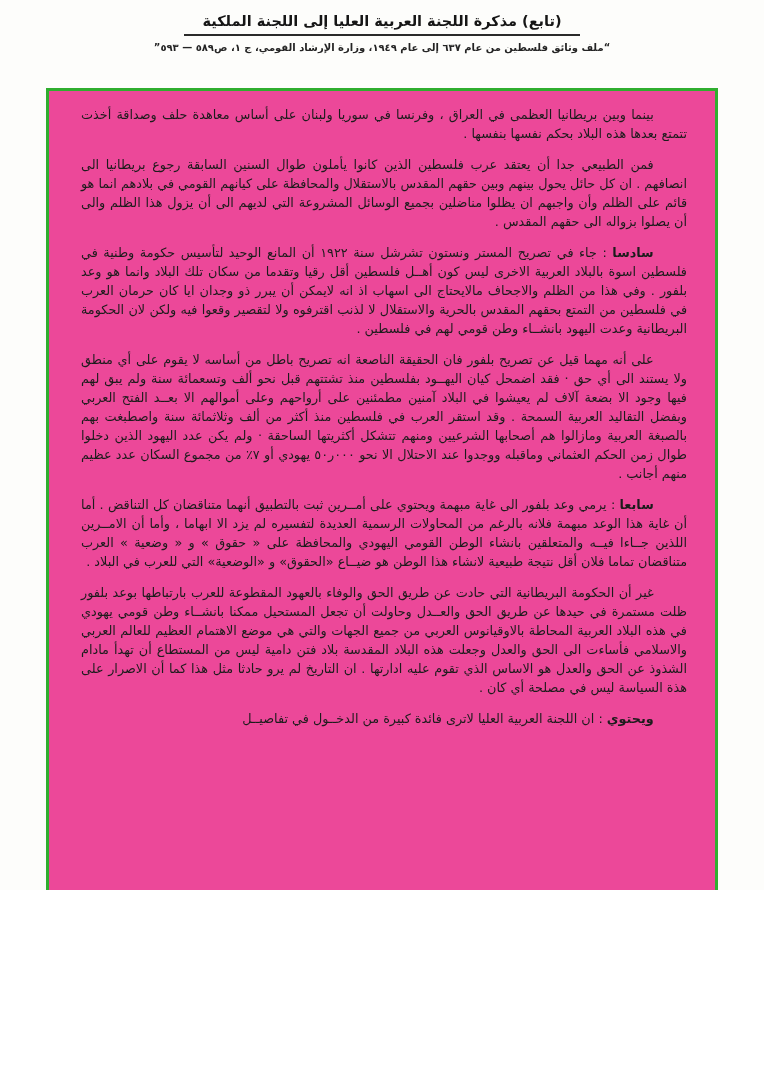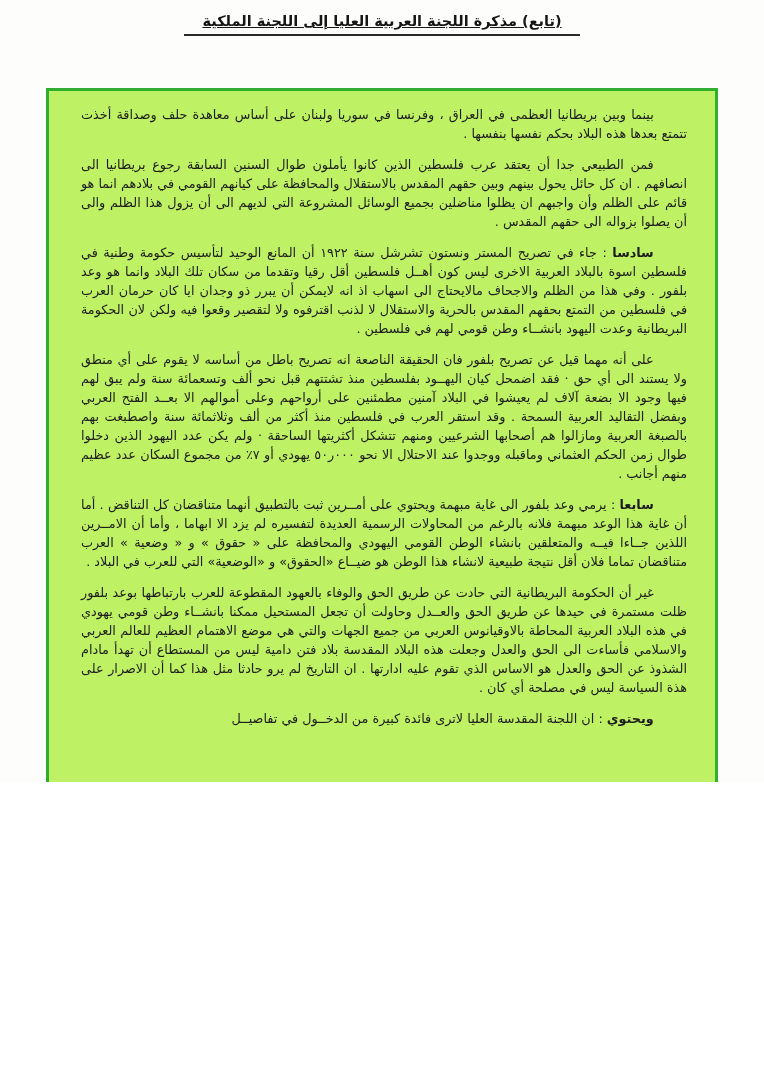--- a/index.html
+++ b/index.html
@@ -6,24 +6,23 @@
   body {
     width: 764px;
     height: 1082px;
     background: #ffffff;
     font-family: "DejaVu Sans", sans-serif;
     color: #161616;
   }
   .page {
     position: relative;
     width: 764px;
-    height: 782px;
+    height: 890px;
     background: #fdfdfb;
     overflow: hidden;
-    text-decoration: underline;
   }
   .doc-header {
     padding-top: 13px;
     text-align: center;
     direction: rtl;
   }
   .doc-title {
     font-size: 14.5px;
     font-weight: bold;
     margin: 0;
@@ -42,21 +41,21 @@
   }
   .content-frame {
     position: absolute;
     left: 46px;
     top: 88px;
     width: 672px;
     height: 956px;
     border: 3.5px solid var(--frame-color, #2fae2f);
     box-sizing: border-box;
     padding: 14px 28px 8px 32px;
-    background: #bef264;
+    background: #ec4899;
   }
   .body-text {
     direction: rtl;
     text-align: justify;
     font-size: 12.8px;
     line-height: 19px;
     color: var(--ink-color, #1c1c1c);
   }
   .para {
     margin: 0 0 12px 0;
@@ -66,35 +65,36 @@
   .para-lead { font-weight: bold; }
 </style>
 </head>
 <body>
 
 <div class="page">
 
   <header class="doc-header">
     <h1 class="doc-title">(تابع) مذكرة اللجنة العربية العليا إلى اللجنة الملكية</h1>
     <div class="title-divider"></div>
+    <div class="doc-source">“ملف وثائق فلسطين من عام ٦٣٧ إلى عام ١٩٤٩، وزارة الإرشاد القومي، ج ١، ص٥٨٩ — ٥٩٣”</div>
   </header>
 
   <div class="content-frame">
     <div class="body-text">
 
       <p class="para"><span class="para-lead"></span><span>بينما وبين بريطانيا العظمى في العراق ، وفرنسا في سوريا ولبنان على أساس معاهدة حلف وصداقة أخذت تتمتع بعدها هذه البلاد بحكم نفسها بنفسها .</span></p>
 
       <p class="para"><span class="para-lead"></span><span>فمن الطبيعي جدا أن يعتقد عرب فلسطين الذين كانوا يأملون طوال السنين السابقة رجوع بريطانيا الى انصافهم . ان كل حائل يحول بينهم وبين حقهم المقدس بالاستقلال والمحافظة على كيانهم القومي في بلادهم انما هو قائم على الظلم وأن واجبهم ان يظلوا مناضلين بجميع الوسائل المشروعة التي لديهم الى أن يزول هذا الظلم والى أن يصلوا بزواله الى حقهم المقدس .</span></p>
 
       <p class="para"><span class="para-lead">سادسا</span><span> : جاء في تصريح المستر ونستون تشرشل سنة ١٩٢٢ أن المانع الوحيد لتأسيس حكومة وطنية في فلسطين اسوة بالبلاد العربية الاخرى ليس كون أهــل فلسطين أقل رقيا وتقدما من سكان تلك البلاد وانما هو وعد بلفور . وفي هذا من الظلم والاجحاف مالايحتاج الى اسهاب اذ انه لايمكن أن يبرر ذو وجدان ايا كان حرمان العرب في فلسطين من التمتع بحقهم المقدس بالحرية والاستقلال لا لذنب اقترفوه ولا لتقصير وقعوا فيه ولكن لان الحكومة البريطانية وعدت اليهود بانشــاء وطن قومي لهم في فلسطين .</span></p>
 
       <p class="para"><span class="para-lead"></span><span>على أنه مهما قيل عن تصريح بلفور فان الحقيقة الناصعة انه تصريح باطل من أساسه لا يقوم على أي منطق ولا يستند الى أي حق · فقد اضمحل كيان اليهــود بفلسطين منذ تشتتهم قبل نحو ألف وتسعمائة سنة ولم يبق لهم فيها وجود الا بضعة آلاف لم يعيشوا في البلاد آمنين مطمئنين على أرواحهم وعلى أموالهم الا بعــد الفتح العربي وبفضل التقاليد العربية السمحة . وقد استقر العرب في فلسطين منذ أكثر من ألف وثلاثمائة سنة واصطبغت بهم بالصبغة العربية ومازالوا هم أصحابها الشرعيين ومنهم تتشكل أكثريتها الساحقة · ولم يكن عدد اليهود الذين دخلوا طوال زمن الحكم العثماني وماقبله ووجدوا عند الاحتلال الا نحو ٠٠٠ر٥٠ يهودي أو ٧٪ من مجموع السكان عدد عظيم منهم أجانب .</span></p>
 
       <p class="para"><span class="para-lead">سابعا</span><span> : يرمي وعد بلفور الى غاية مبهمة ويحتوي على أمــرين ثبت بالتطبيق أنهما متناقضان كل التناقض . أما أن غاية هذا الوعد مبهمة فلانه بالرغم من المحاولات الرسمية العديدة لتفسيره لم يزد الا ابهاما ، وأما أن الامــرين اللذين جــاءا فيــه والمتعلقين بانشاء الوطن القومي اليهودي والمحافظة على « حقوق » و « وضعية » العرب متناقضان تماما فلان أقل نتيجة طبيعية لانشاء هذا الوطن هو ضيــاع «الحقوق» و «الوضعية» التي للعرب في البلاد .</span></p>
 
       <p class="para"><span class="para-lead"></span><span>غير أن الحكومة البريطانية التي حادت عن طريق الحق والوفاء بالعهود المقطوعة للعرب بارتباطها بوعد بلفور ظلت مستمرة في حيدها عن طريق الحق والعــدل وحاولت أن تجعل المستحيل ممكنا بانشــاء وطن قومي يهودي في هذه البلاد العربية المحاطة بالاوقيانوس العربي من جميع الجهات والتي هي موضع الاهتمام العظيم للعالم العربي والاسلامي فأساءت الى الحق والعدل وجعلت هذه البلاد المقدسة بلاد فتن دامية ليس من المستطاع أن تهدأ مادام الشذوذ عن الحق والعدل هو الاساس الذي تقوم عليه ادارتها . ان التاريخ لم يرو حادثا مثل هذا كما أن الاصرار على هذة السياسة ليس في مصلحة أي كان .</span></p>
 
-      <p class="para"><span class="para-lead">ويحتوي</span><span> : ان اللجنة المقدسة العليا لاترى فائدة كبيرة من الدخــول في تفاصيــل</span></p>
+      <p class="para"><span class="para-lead">ويحتوي</span><span> : ان اللجنة العربية العليا لاترى فائدة كبيرة من الدخــول في تفاصيــل</span></p>
 
     </div>
   </div>
 
 </div>
 
 </body></html>

